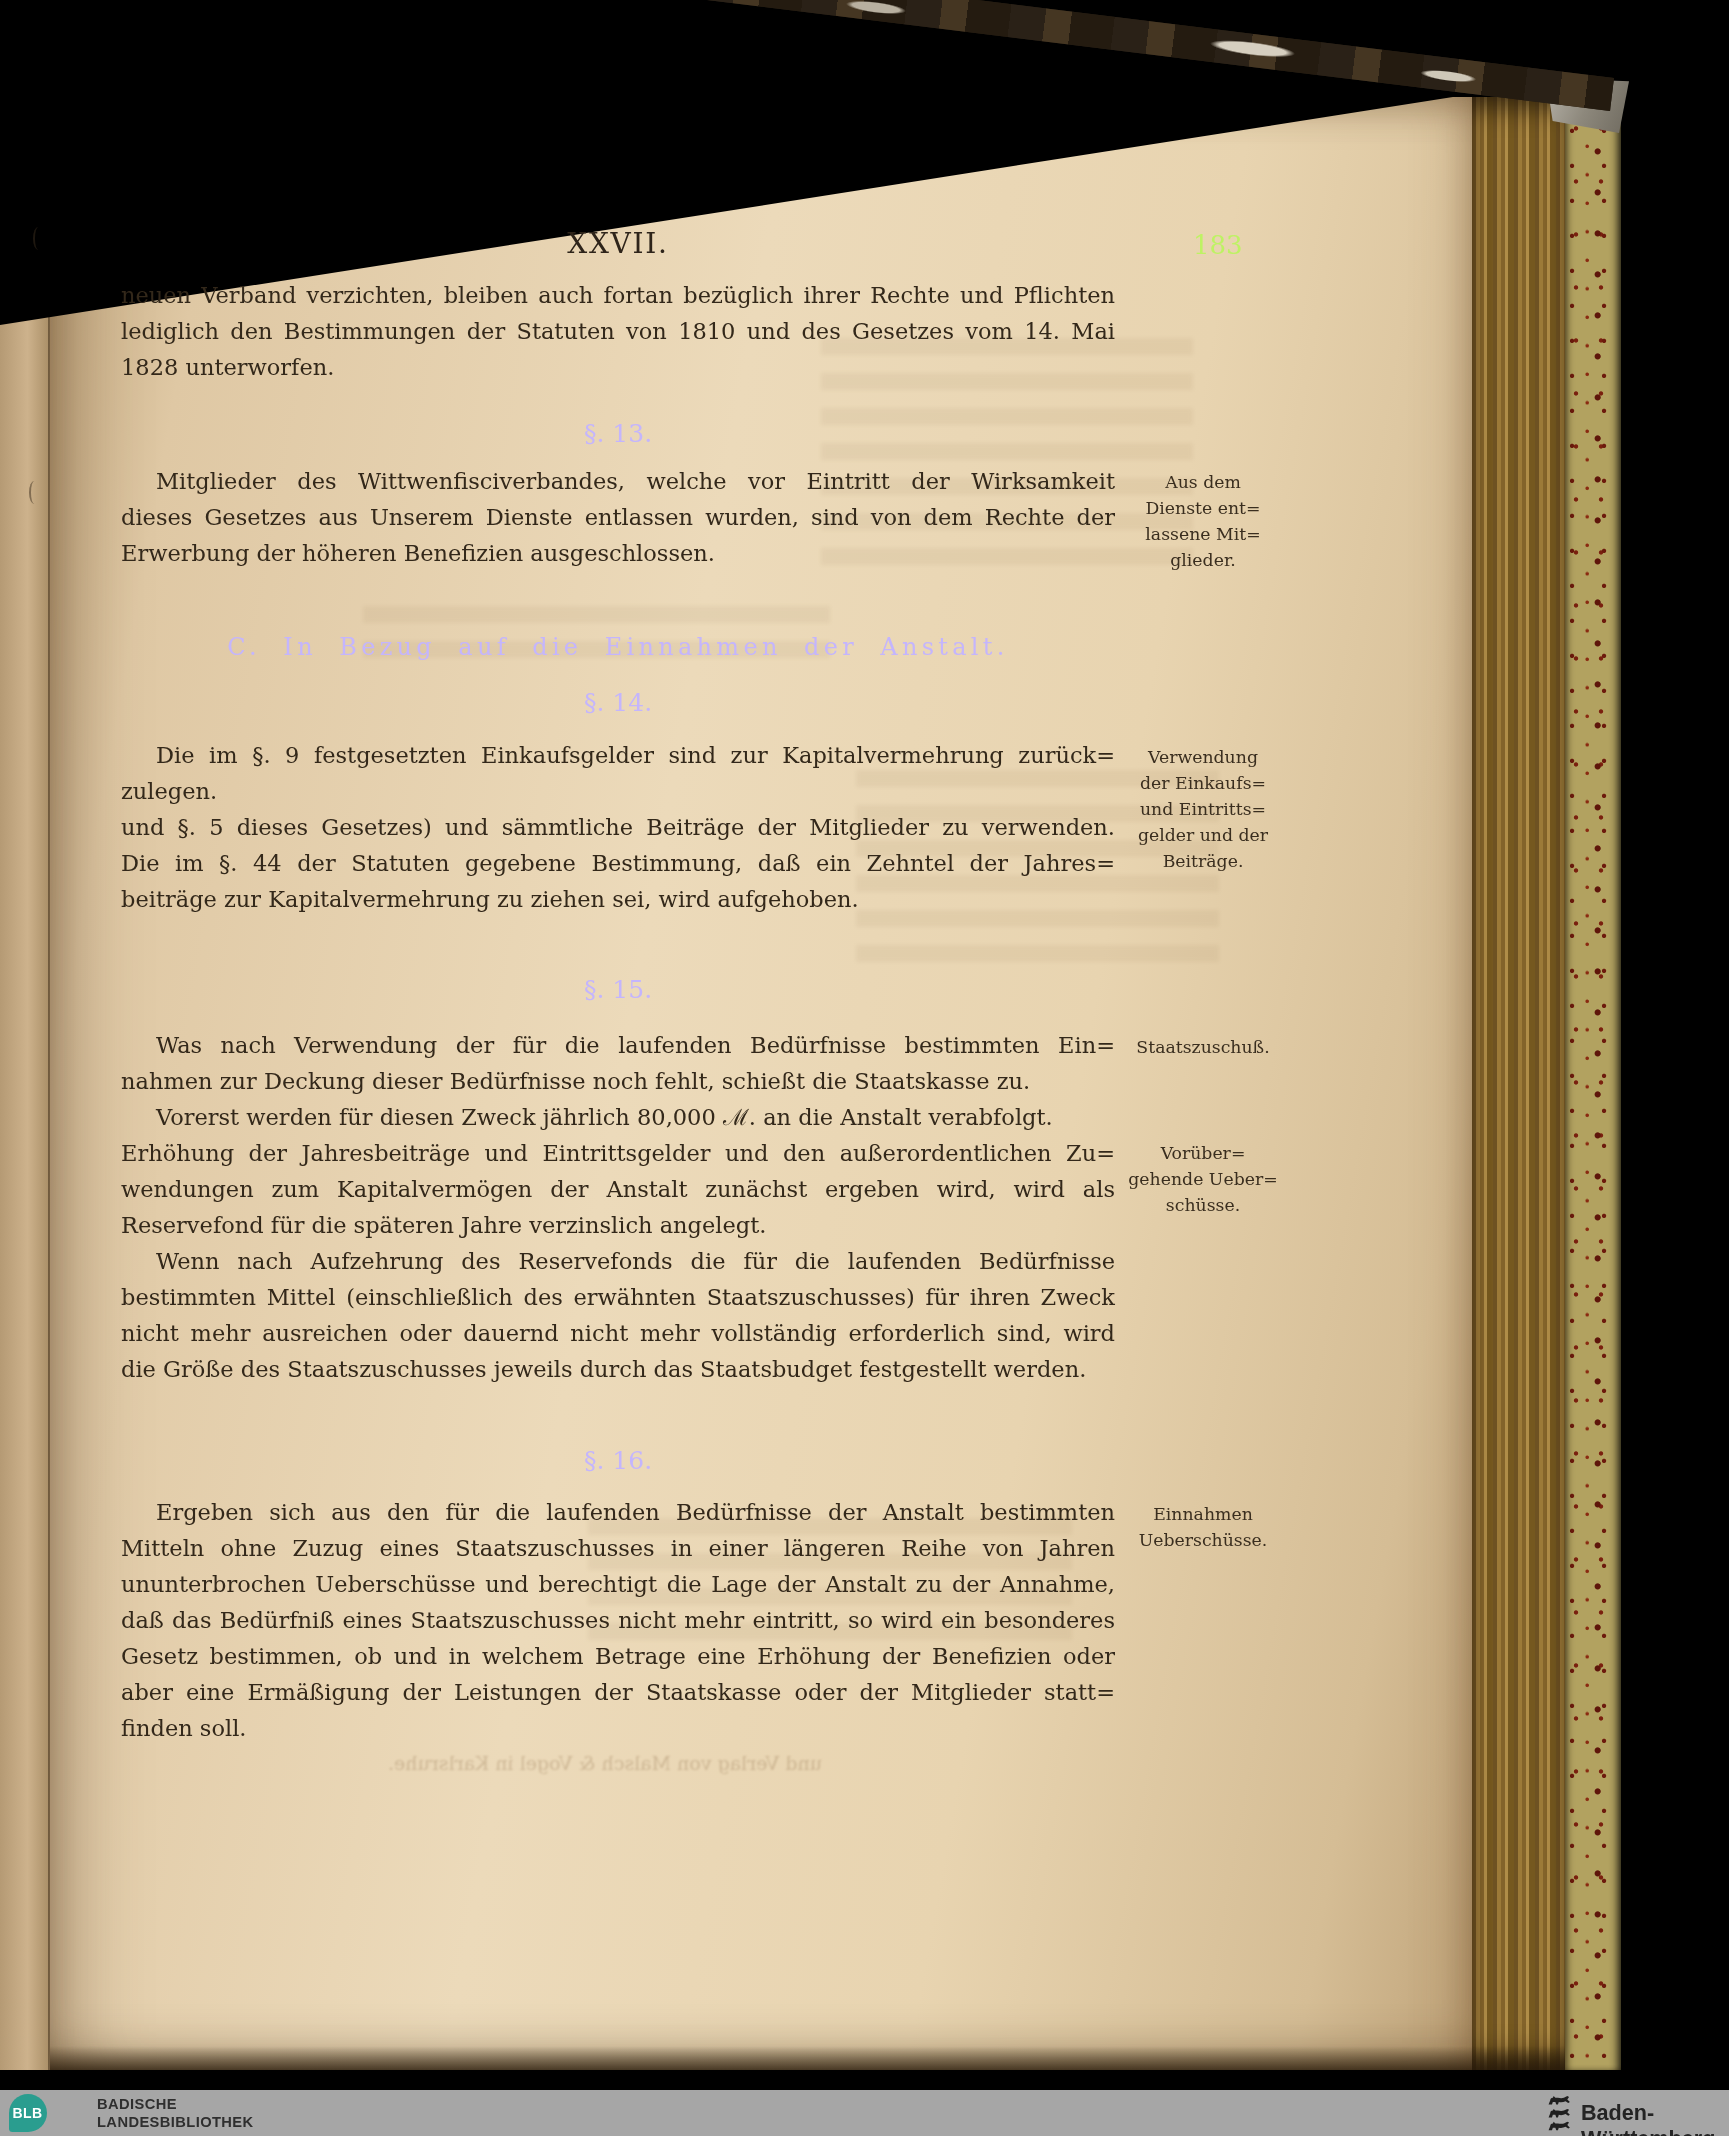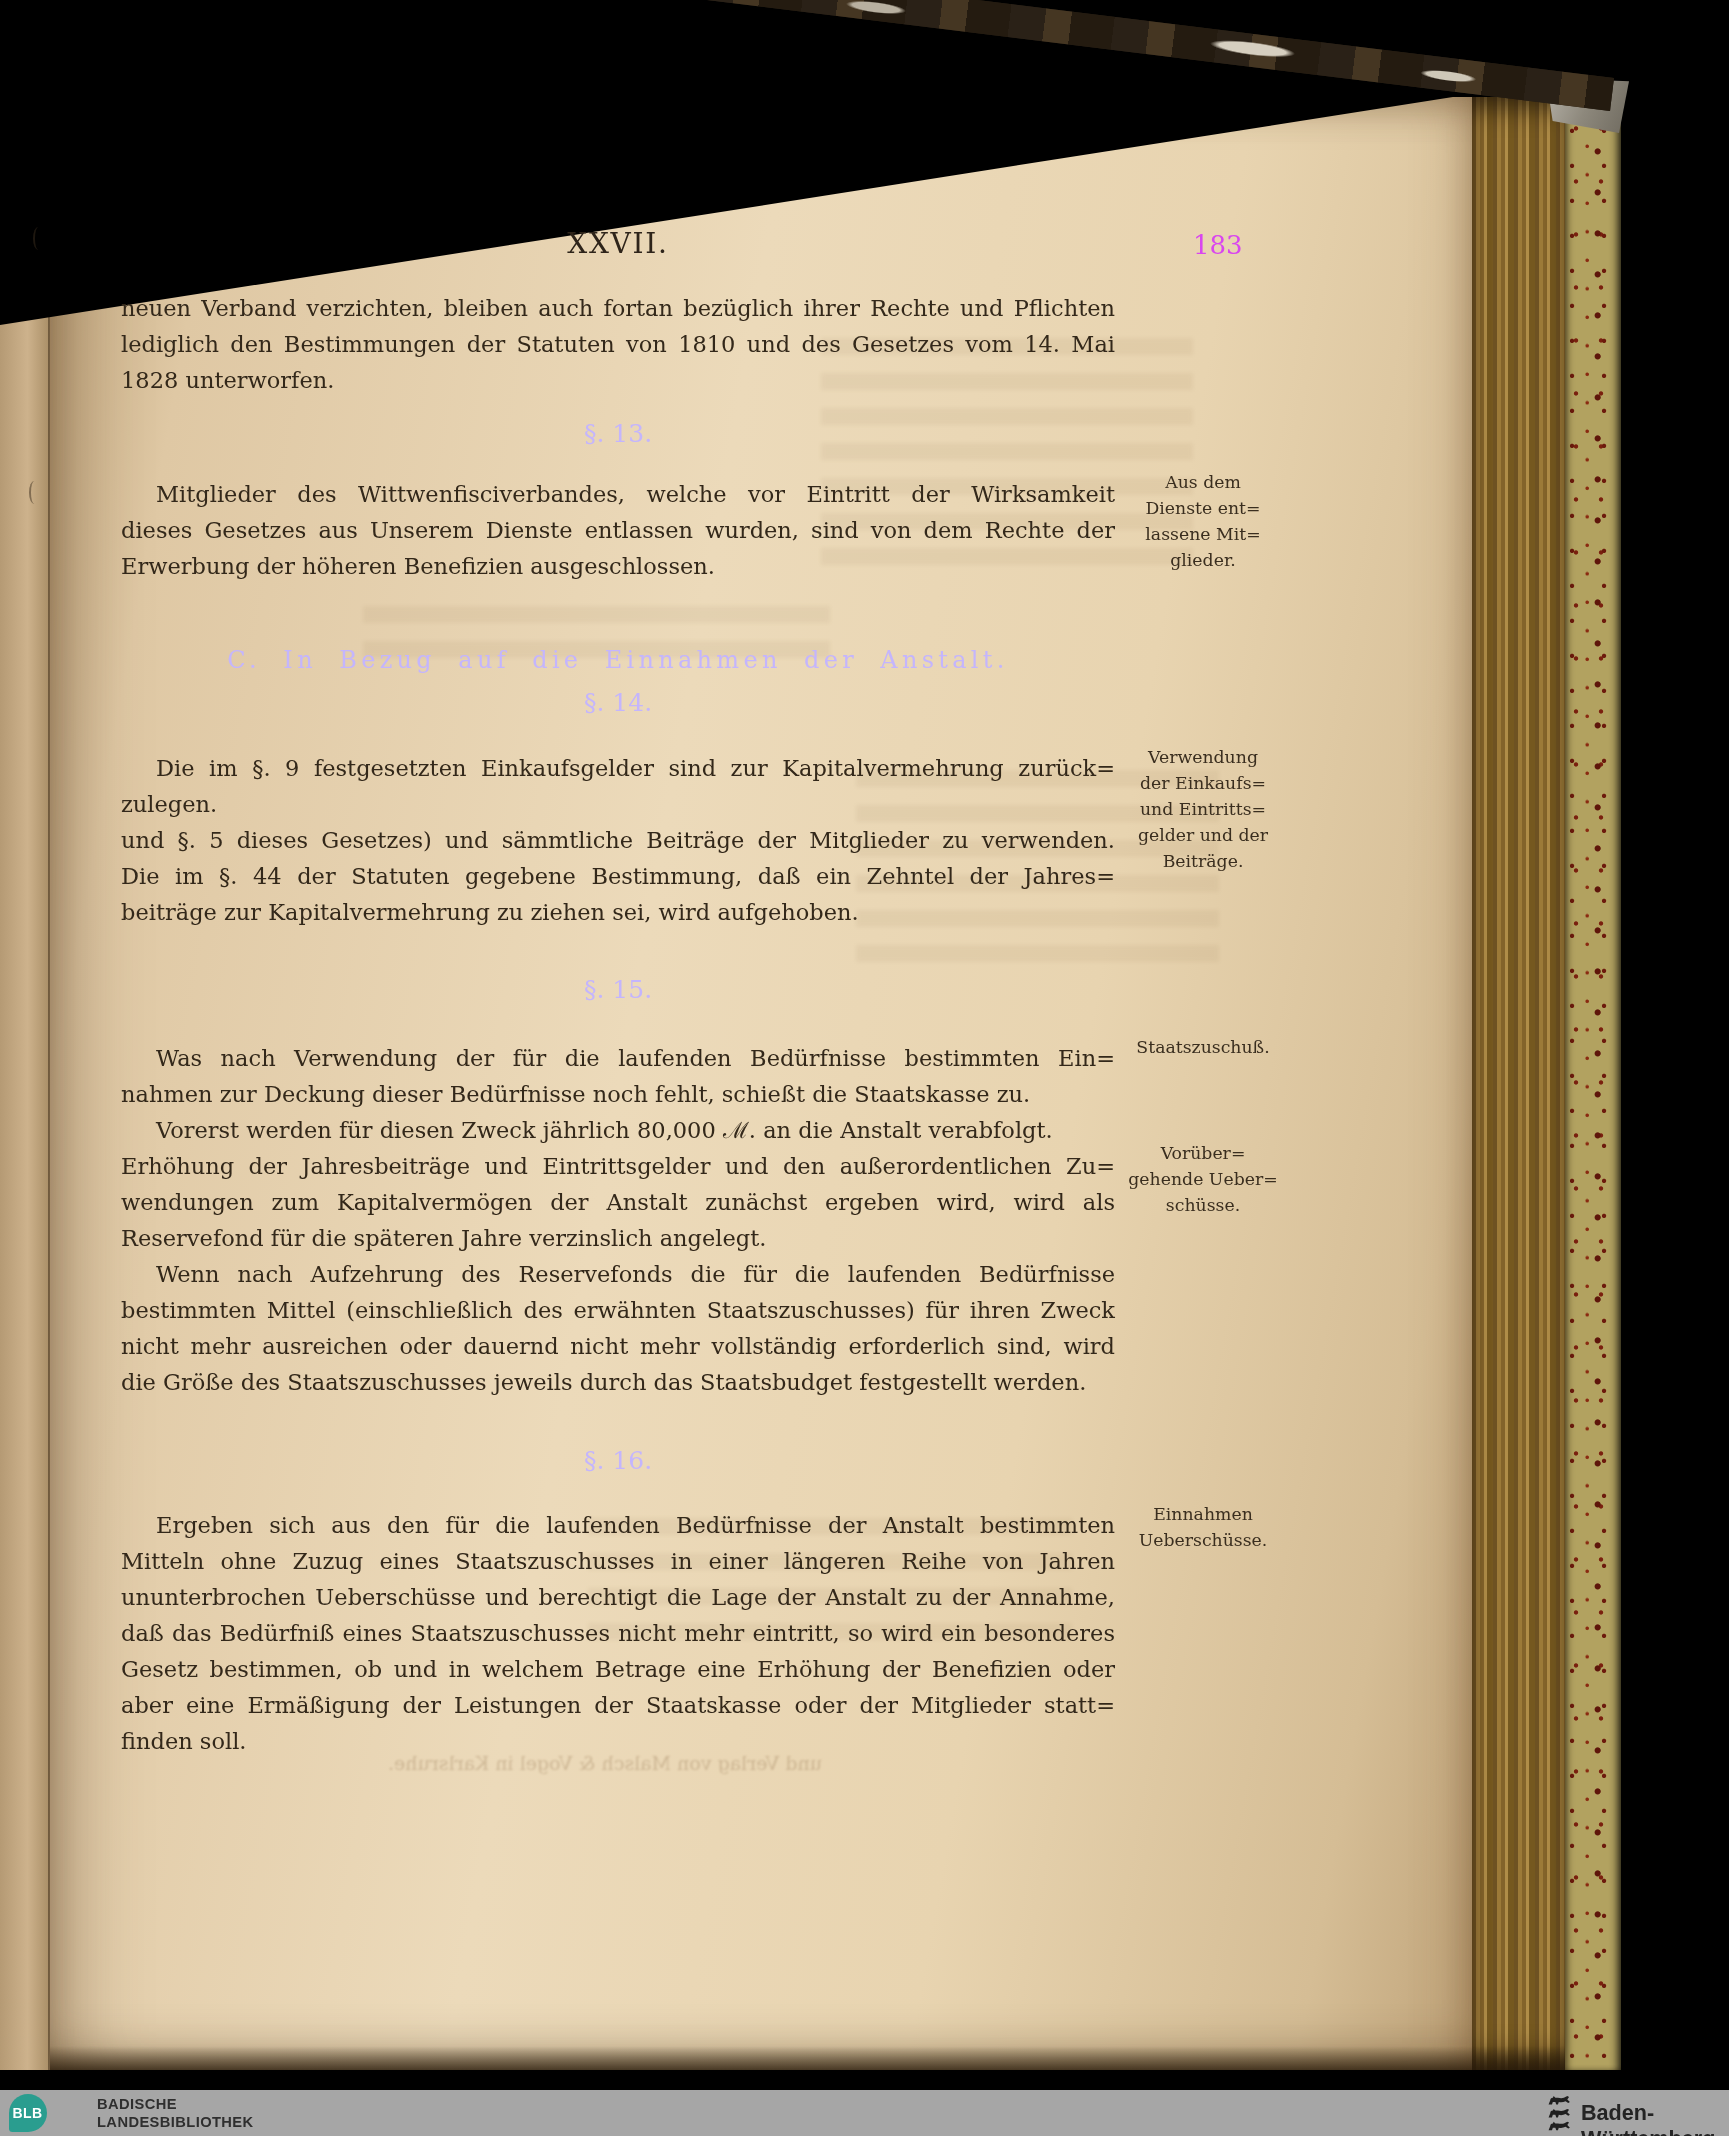--- a/index.html
+++ b/index.html
@@ -41,24 +41,24 @@
         radial-gradient(ellipse 52px 10.4px at 10% 50%, #ded8cc 0 60%, transparent 70%),
         radial-gradient(ellipse 78px 8.6px at 38% 40%, #c9c2b2 0 60%, transparent 70%),
         radial-gradient(ellipse 43px 7.8px at 55% 60%, #b8b0a0 0 55%, transparent 70%),
         radial-gradient(ellipse 61px 9.5px at 78% 45%, #d6cfc0 0 55%, transparent 70%),
         radial-gradient(ellipse 40px 7px at 90% 55%, #cfc8b8 0 55%, transparent 70%),
         repeating-linear-gradient(90deg,#2a2117 0 35px,#453622 35px 61px,#241b10 61px 104px);}
   .book-bottom{position:absolute;left:50px;top:1949px;width:1515px;height:24px;
       background:linear-gradient(180deg,rgba(40,26,10,0),rgba(40,26,10,.75));}
 
   
-  .ink{color:#33281a;margin-top:13px;}
+  .ink{color:#33281a;}
   .chapter{position:absolute;left:121px;width:994px;top:227px;text-align:center;
       font-size:28px;letter-spacing:1.7px;color:#2e241a;}
-  .pagenum{position:absolute;left:1193px;top:230px;font-size:26px;color:#d946ef;}
+  .pagenum{position:absolute;left:1193px;top:230px;font-size:26px;color:#bef264;}
   .para{position:absolute;left:121px;width:994px;font-size:22.5px;line-height:36px;}
   .bl{text-align:justify;text-align-last:justify;white-space:nowrap;}
   .bl.end{text-align-last:left;white-space:normal;}
   .bl.ind{padding-left:35px;}
   .secthead{position:absolute;left:121px;width:994px;text-align:center;font-size:25px;color:#c4b5fd;}
   .c-head{font-size:24px;letter-spacing:4.3px;word-spacing:10.4px;}
   .margin-note{position:absolute;left:1126px;width:154px;text-align:center;
       font-size:17.3px;line-height:26px;color:#3a2e1f;}
 
   .bleed-line{position:absolute;left:259px;top:1752px;width:692px;text-align:center;

